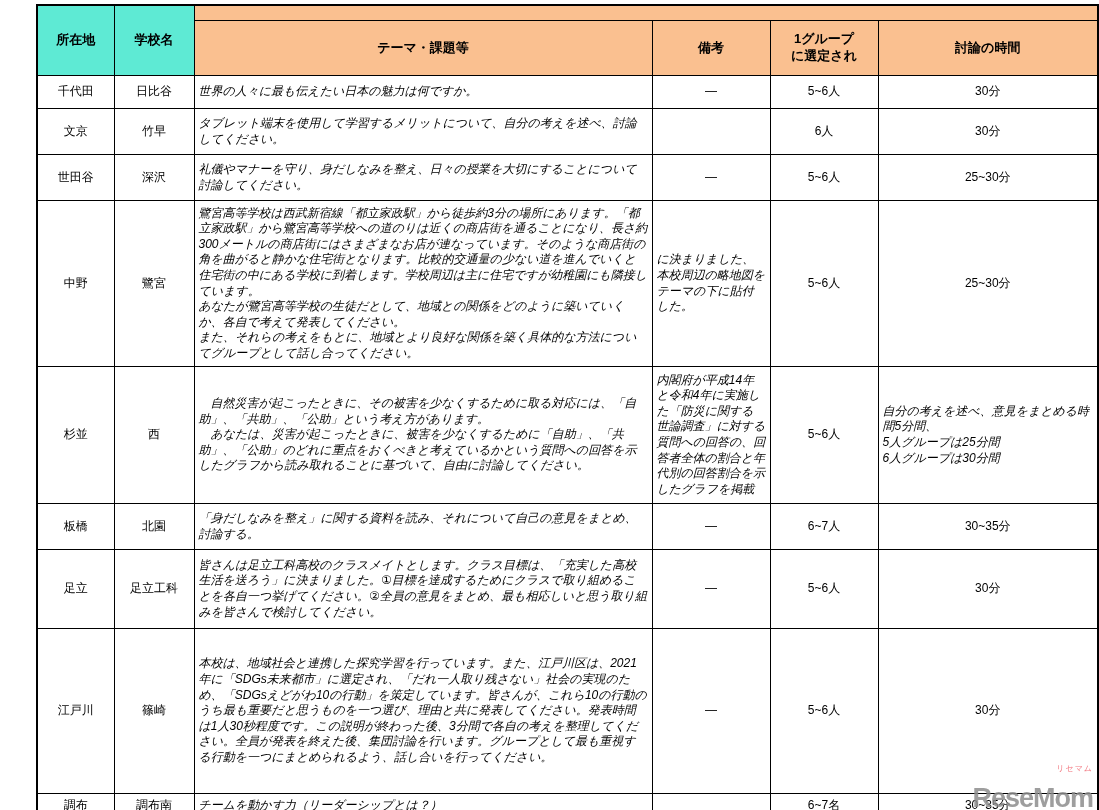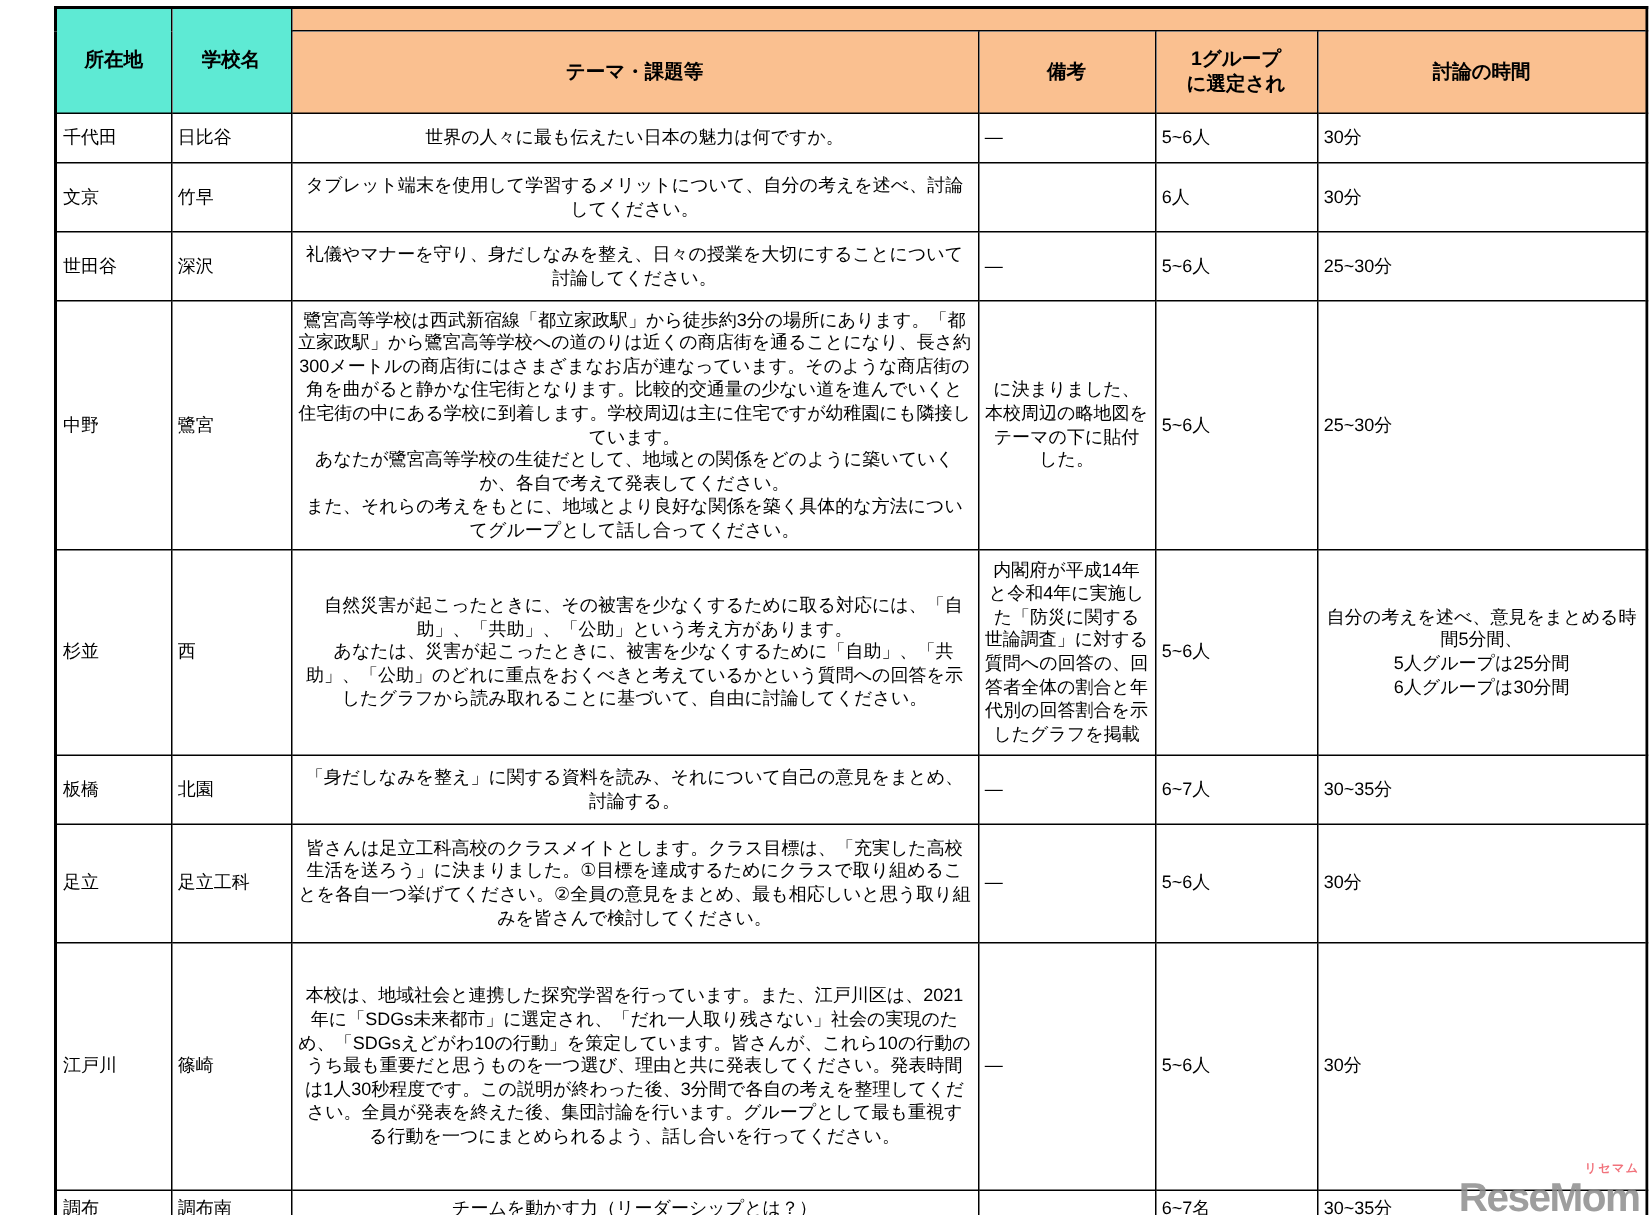--- a/index.html
+++ b/index.html
@@ -42,22 +42,22 @@
   th {
     background: #FAC090;
     font-size: 13px;
     font-weight: bold;
     text-align: center;
   }
   th.hdr-cyan { background: #5eead4; }
   th.top-strip { height: 14px; padding: 0; }
   tr.hdr-row th { height: 50px; }
   .pre { white-space: pre-line; }
-  td.center { }
-  td.left { text-align: center; }
+  td.center { text-align: center; }
+  td.left { text-align: left; font-style: italic; }
 
   
   tr.r0 { height: 33px; }
   tr.r1 { height: 46px; }
   tr.r2 { height: 46px; margin-left: 20px; }
   tr.r3 { height: 166px; }
   tr.r4 { height: 137px; }
   tr.r5 { height: 46px; }
   tr.r6 { height: 79px; }
   tr.r7 { height: 165px; }
@@ -69,22 +69,21 @@
     bottom: -2px;
     text-align: right;
     pointer-events: none;
     line-height: 1;
   }
   .watermark .small {
     color: #E60012;
     opacity: 0.55;
     font-size: 8px;
     letter-spacing: 1px;
-    margin-bottom: 2px;
-    font-weight: bold;
+    margin-bottom: 12px;
   }
   .watermark .logo {
     color: #8E8E8E;
     opacity: 0.85;
     font-size: 27px;
     font-weight: bold;
     letter-spacing: -1px;
   }
 </style>
 </head>

